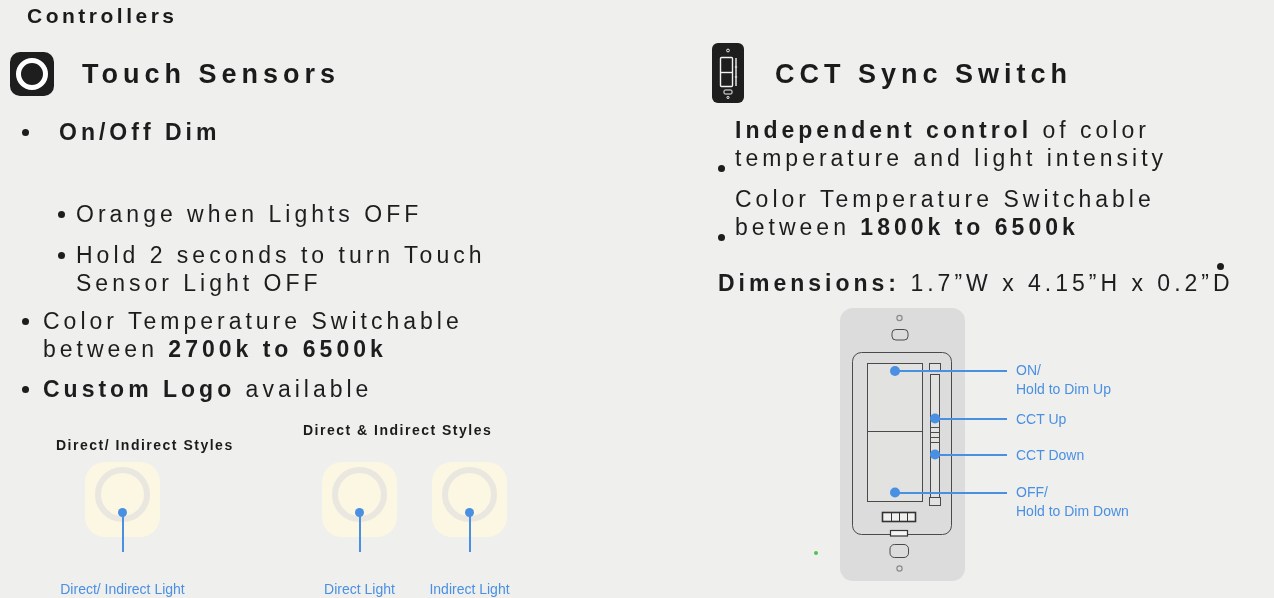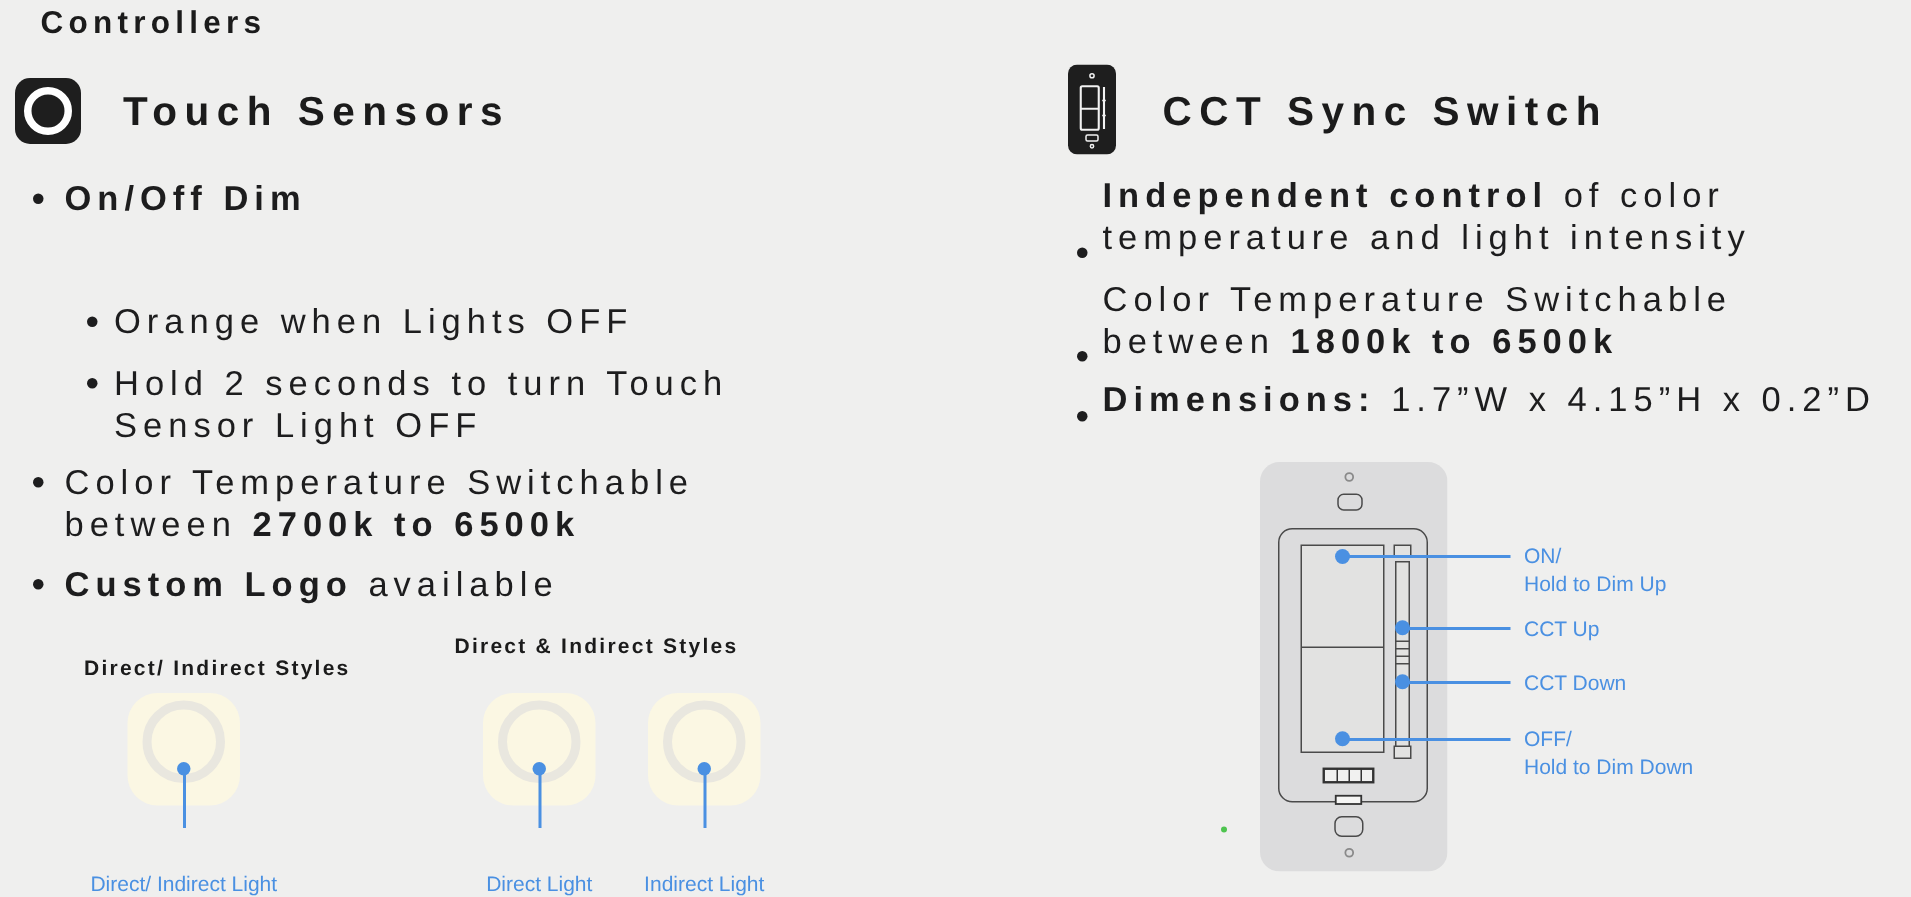--- a/index.html
+++ b/index.html
@@ -49,21 +49,21 @@
 
 <div class="page">
 
   <h1 class="page-title">Controllers</h1>
 
   <div class="touch-icon">
     <div class="ring"></div>
   </div>
   <h2 class="section-heading" style="left:82px;top:59px;">Touch Sensors</h2>
 
-  <div class="bullet main" style="top:119px;">
+  <div class="bullet main" style="top:119px;gap:16px;">
     <span class="dot"></span>
     <div><span class="b">On/Off Dim</span></div>
   </div>
 
 
   <div class="bullet sub" style="top:201px;">
     <span class="dot"></span>
     <div>Orange when Lights OFF</div>
   </div>
 
@@ -148,21 +148,21 @@
   <div class="bullet right" style="top:186px;">
     <span class="dot"></span>
     <div>
       <div>Color Temperature Switchable</div>
       <div>
         <span>between </span><span class="b">1800k to 6500k</span>
       </div>
     </div>
   </div>
 
-  <div class="bullet right" style="top:253px;">
+  <div class="bullet right" style="top:253px;flex-direction:column;">
     <span class="dot"></span>
     <div>
       <span class="b">Dimensions:</span><span> 1.7”W x 4.15”H x 0.2”D</span>
     </div>
   </div>
 
   <svg class="switch-diagram" viewBox="0 0 125 273">
     <rect x="0" y="0" width="125" height="273" rx="13" fill="#dcdcdd"></rect>
     <circle cx="59.5" cy="10" r="2.6" fill="none" stroke="#8a8a8a" stroke-width="1.2"></circle>
     <rect x="52" y="21.5" width="16" height="10.5" rx="3.8" fill="none" stroke="#4a4a4a" stroke-width="1"></rect>

